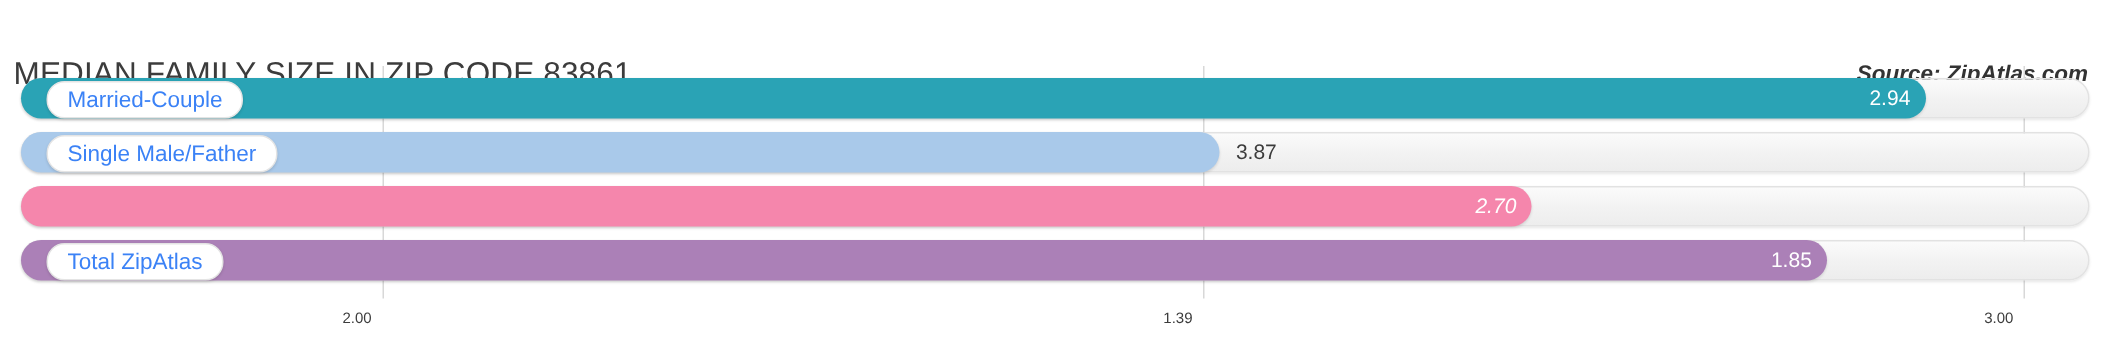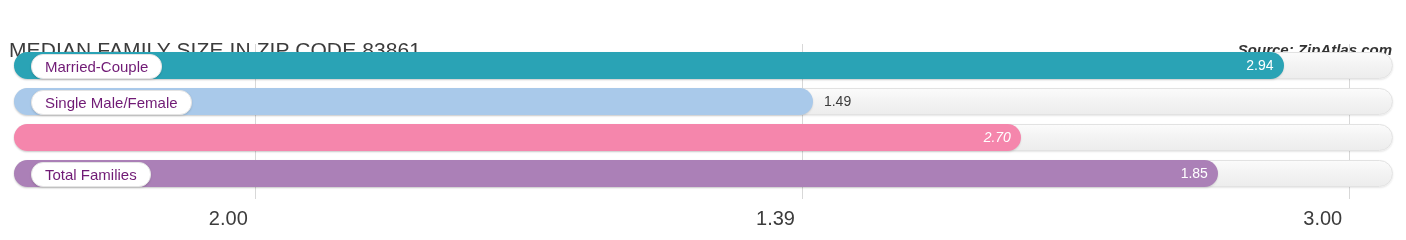--- a/index.html
+++ b/index.html
@@ -114,36 +114,36 @@
     left: 17px;
     top: 2px;
     height: 23px;
     line-height: 23px;
     padding: 0 13px 0 13px;
     border-radius: 12px;
     background: #ffffff;
     border: 1px solid #e4e4e4;
     box-shadow: 0 1px 2px rgba(0,0,0,0.13);
     font-size: 15px;
-    color: #701a75;
+    color: #3b82f6;
     white-space: nowrap;
   }
 
   
   #axis {
     position: absolute;
     left: 0;
     top: 155px;
     width: 1406px;
     height: 34px;
   }
   .tick-label {
     position: absolute;
     top: 8px;
-    font-size: 20px;
+    font-size: 10px;
     color: #3c3c3c;
     white-space: nowrap;
     transform: translateX(-100%);
     padding-right: 7px;
     text-align: center;
   }
 </style>
 </head>
 <body>
 
@@ -161,33 +161,33 @@
   <div id="bars">
       <div class="bar-row" style="top: 8px;">
         <div class="bar-track"></div>
         <div class="bar-fill" style="width: 1269.56px; background: rgb(42, 163, 181);"></div>
         <div class="bar-value inside" style="left: 1207.56px; width: 52px; text-align: right;">2.94</div>
         <div class="bar-label">Married-Couple</div>
       </div>
       <div class="bar-row" style="top: 44px;">
         <div class="bar-track"></div>
         <div class="bar-fill" style="width: 798.944px; background: rgb(169, 201, 234);"></div>
-        <div class="bar-value outside" style="left: 809.944px;">1.49</div>
-        <div class="bar-label">Single Male/Female</div>
+        <div class="bar-value outside" style="left: 809.944px;">3.87</div>
+        <div class="bar-label">Single Male/Father</div>
       </div>
       <div class="bar-row" style="top: 80px;">
         <div class="bar-track"></div>
         <div class="bar-fill" style="width: 1006.89px; background: rgb(245, 134, 172);"></div>
         <div class="bar-value inside" style="left: 944.889px; width: 52px; text-align: right; font-style: italic;">2.70</div>
       </div>
       <div class="bar-row" style="top: 116px;">
         <div class="bar-track"></div>
         <div class="bar-fill" style="width: 1203.89px; background: rgb(171, 128, 183);"></div>
         <div class="bar-value inside" style="left: 1141.89px; width: 52px; text-align: right;">1.85</div>
-        <div class="bar-label">Total Families</div>
+        <div class="bar-label">Total ZipAtlas</div>
       </div>
     </div>
   <div id="axis">
       <div class="tick-label" style="left: 254.778px;">2.00</div>
       <div class="tick-label" style="left: 802px;">1.39</div>
       <div class="tick-label" style="left: 1349.22px;">3.00</div>
     </div>
 </div>
 
 </body></html>

